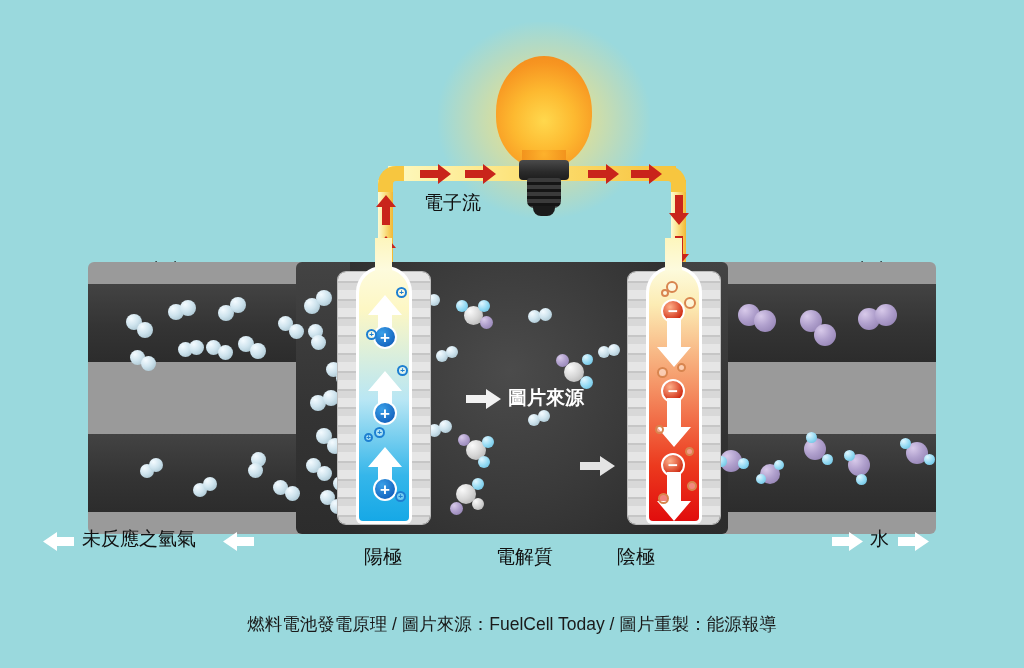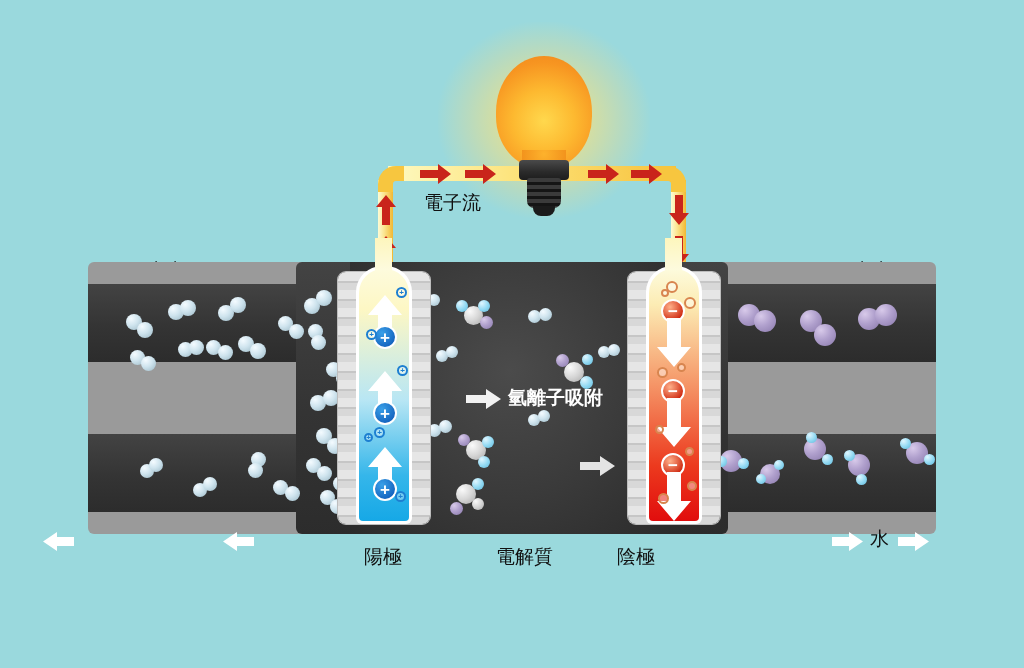--- a/index.html
+++ b/index.html
@@ -591,32 +591,33 @@
       </div>
     </div>
 
   </div>
 
   <div class="wlabel" style="left:466px; top:388px;">
     <svg width="36" height="22" viewBox="0 0 36 22">
         <path d="M0 7 L20 7 L20 1 L35 11 L20 21 L20 15 L0 15 Z" fill="#f2f2f2"></path>
       </svg>
   </div>
-  <div class="lab lab-white" style="left:508px; top:385px;">氫離子吸附</div>
+  <div class="lab lab-white" style="left:508px; top:385px;">圖片來源</div>
   <div class="wlabel" style="left:580px; top:455px;">
     <svg width="36" height="22" viewBox="0 0 36 22">
         <path d="M0 7 L20 7 L20 1 L35 11 L20 21 L20 15 L0 15 Z" fill="#e4e4e4"></path>
       </svg>
   </div>
 
   <div class="wlabel" style="left:42px; top:531px;">
     <svg width="32" height="21" viewBox="0 0 32 21">
         <path d="M32 6 L15 6 L15 1 L1 10.5 L15 20 L15 15 L32 15 Z" fill="#ffffff"></path>
       </svg>
   </div>
+  <div class="lab" style="left:82px; top:526px;">未反應之氫氣</div>
   <div class="wlabel" style="left:222px; top:531px;">
     <svg width="32" height="21" viewBox="0 0 32 21">
         <path d="M32 6 L15 6 L15 1 L1 10.5 L15 20 L15 15 L32 15 Z" fill="#ffffff"></path>
       </svg>
   </div>
 
   <div class="wlabel" style="left:832px; top:531px;">
     <svg width="32" height="21" viewBox="0 0 32 21">
         <path d="M0 6 L17 6 L17 1 L31 10.5 L17 20 L17 15 L0 15 Z" fill="#ffffff"></path>
       </svg>
@@ -625,14 +626,15 @@
   <div class="wlabel" style="left:898px; top:531px;">
     <svg width="32" height="21" viewBox="0 0 32 21">
         <path d="M0 6 L17 6 L17 1 L31 10.5 L17 20 L17 15 L0 15 Z" fill="#ffffff"></path>
       </svg>
   </div>
 
   <div class="lab" style="left:364px; top:544px;">陽極</div>
   <div class="lab" style="left:496px; top:544px;">電解質</div>
   <div class="lab" style="left:617px; top:544px;">陰極</div>
 
+  <div class="caption">燃料電池發電原理 / 圖片來源：FuelCell Today / 圖片重製：能源報導</div>
 
 </div>
 
 </body></html>

